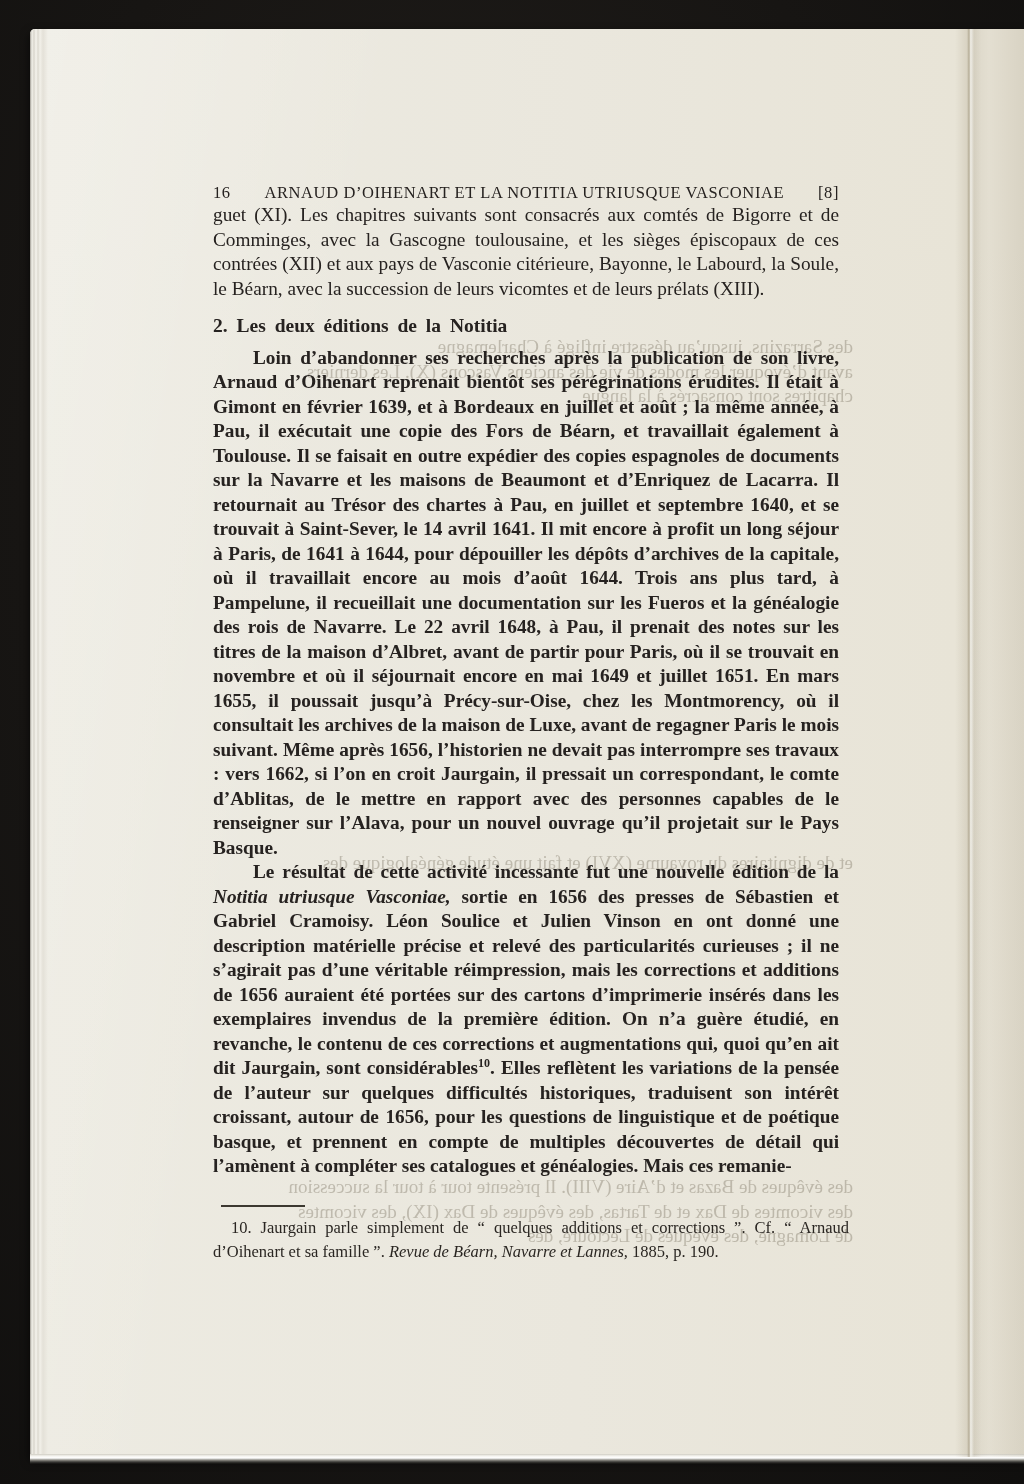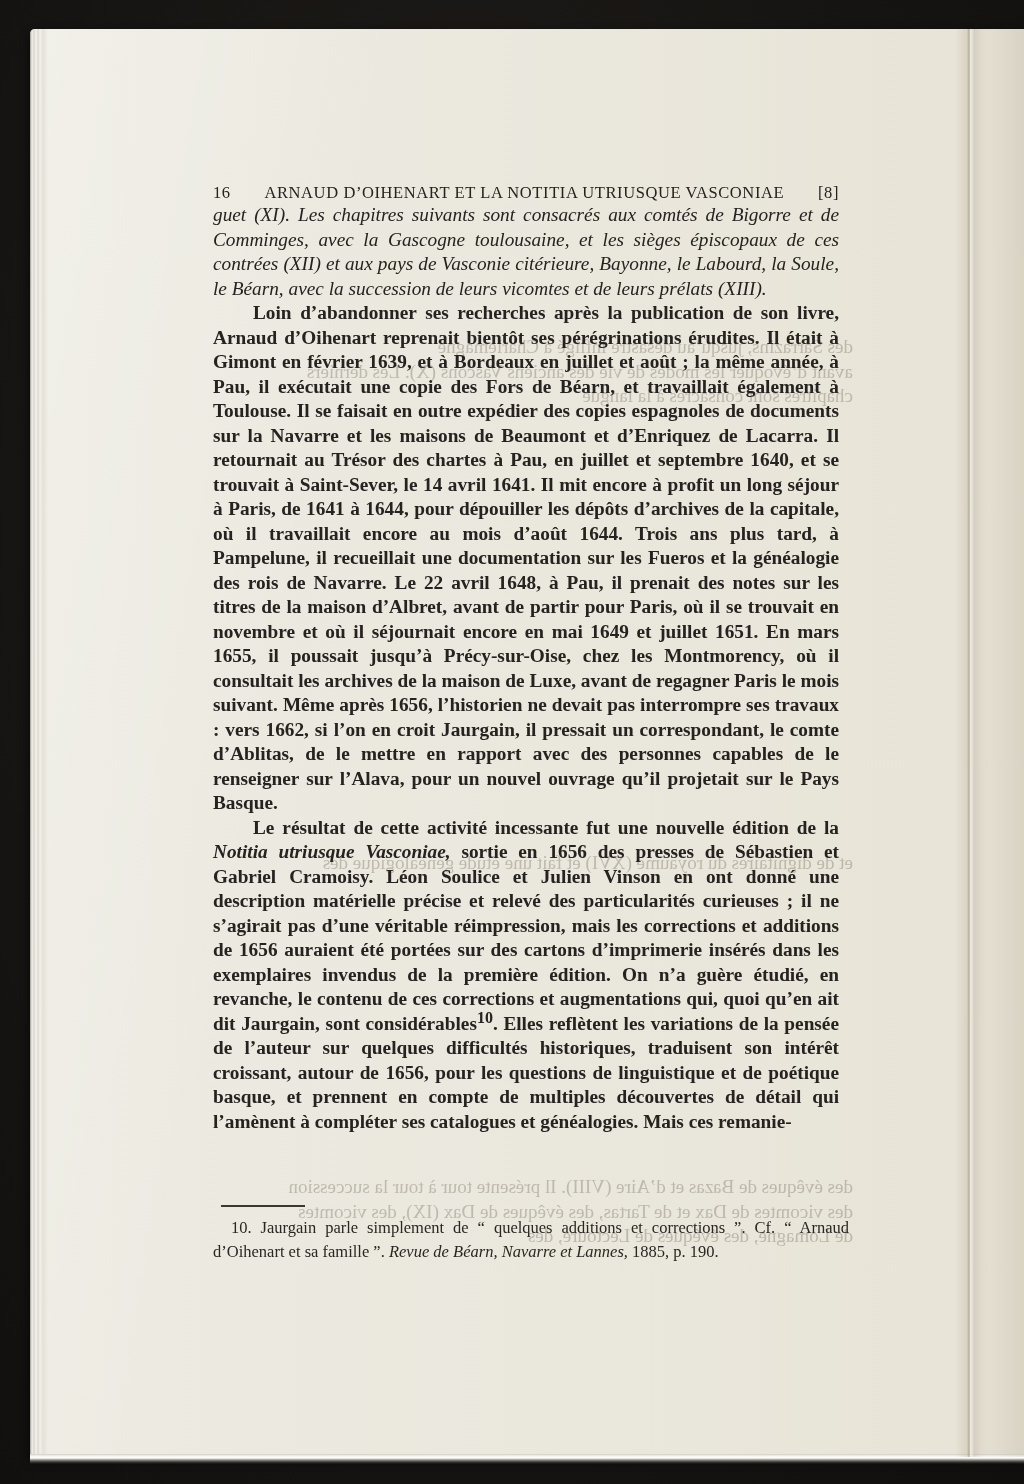--- a/index.html
+++ b/index.html
@@ -65,27 +65,27 @@
     text-align: justify;
     z-index: 2;
   }
   .header-row {
     display: flex; align-items: baseline;
     font-size: 16.5px; letter-spacing: 0.6px;
     line-height: 20px; text-align: left;
   }
   .header-row .title { flex: 1; text-align: center; font-family: Liberation Serif, serif; }
   .content p { margin: 0; }
-  .p-first { margin-top: 31px; font-style: italic; }
+  .p-first { margin-top: 31px; }
   .section-heading {
     font-size: 19.5px; font-weight: bold; word-spacing: 4px;
     margin: 13px 0 7px 0; line-height: 24.5px; text-align: left;
   }
   .indent { text-indent: 40px; font-weight: bold; }
-  sup.fnref { font-size: 16px; line-height: 0; vertical-align: super; }
+  sup.fnref { font-size: 12px; line-height: 0; vertical-align: super; }
 
   
   .footnote-area {
     position: absolute; left: 183px; top: 1176px; width: 636px; z-index: 2;
     color: #2a2622;
   }
   .fn-rule { width: 84px; height: 2px; background: #3c3830; margin-left: 8px; }
   .footnote {
     margin: 9px 0 0 0;
     font-size: 16.5px; line-height: 23.5px;
@@ -131,20 +131,21 @@
 
     <div class="content">
       <div class="header-row">
         <span class="folio">16</span>
         <span class="title">ARNAUD D’OIHENART ET LA NOTITIA UTRIUSQUE VASCONIAE</span>
         <span class="bracket">[8]</span>
       </div>
 
       <p class="p-first">guet (XI). Les chapitres suivants sont consacrés aux comtés de Bigorre et de Comminges, avec la Gascogne toulousaine, et les sièges épiscopaux de ces contrées (XII) et aux pays de Vasconie citérieure, Bayonne, le Labourd, la Soule, le Béarn, avec la succession de leurs vicomtes et de leurs prélats (XIII).</p>
 
+      <h2 class="section-heading">2. Les deux éditions de la Notitia</h2>
 
       <p class="indent">Loin d’abandonner ses recherches après la publication de son livre, Arnaud d’Oihenart reprenait bientôt ses pérégrinations érudites. Il était à Gimont en février 1639, et à Bordeaux en juillet et août ; la même année, à Pau, il exécutait une copie des Fors de Béarn, et travaillait également à Toulouse. Il se faisait en outre expédier des copies espagnoles de documents sur la Navarre et les maisons de Beaumont et d’Enriquez de Lacarra. Il retournait au Trésor des chartes à Pau, en juillet et septembre 1640, et se trouvait à Saint-Sever, le 14 avril 1641. Il mit encore à profit un long séjour à Paris, de 1641 à 1644, pour dépouiller les dépôts d’archives de la capitale, où il travaillait encore au mois d’août 1644. Trois ans plus tard, à Pampelune, il recueillait une documentation sur les Fueros et la généalogie des rois de Navarre. Le 22 avril 1648, à Pau, il prenait des notes sur les titres de la maison d’Albret, avant de partir pour Paris, où il se trouvait en novembre et où il séjournait encore en mai 1649 et juillet 1651. En mars 1655, il poussait jusqu’à Précy-sur-Oise, chez les Montmorency, où il consultait les archives de la maison de Luxe, avant de regagner Paris le mois suivant. Même après 1656, l’historien ne devait pas interrompre ses travaux : vers 1662, si l’on en croit Jaurgain, il pressait un correspondant, le comte d’Ablitas, de le mettre en rapport avec des personnes capables de le renseigner sur l’Alava, pour un nouvel ouvrage qu’il projetait sur le Pays Basque.</p>
 
       <p class="indent"><span>Le résultat de cette activité incessante fut une nouvelle édition de la </span><i>Notitia utriusque Vasconiae,</i><span> sortie en 1656 des presses de Sébastien et Gabriel Cramoisy. Léon Soulice et Julien Vinson en ont donné une description matérielle précise et relevé des particularités curieuses ; il ne s’agirait pas d’une véritable réimpression, mais les corrections et additions de 1656 auraient été portées sur des cartons d’imprimerie insérés dans les exemplaires invendus de la première édition. On n’a guère étudié, en revanche, le contenu de ces corrections et augmentations qui, quoi qu’en ait dit Jaurgain, sont considérables</span><sup class="fnref">10</sup><span>. Elles reflètent les variations de la pensée de l’auteur sur quelques difficultés historiques, traduisent son intérêt croissant, autour de 1656, pour les questions de linguistique et de poétique basque, et prennent en compte de multiples découvertes de détail qui l’amènent à compléter ses catalogues et généalogies. Mais ces remanie-</span></p>
     </div>
 
     <div class="footnote-area">
       <div class="fn-rule"></div>
       <p class="footnote"><span>10. Jaurgain parle simplement de “ quelques additions et corrections ”. Cf. “ Arnaud d’Oihenart et sa famille ”. </span><i>Revue de Béarn, Navarre et Lannes,</i><span> 1885, p. 190.</span></p>
     </div>

